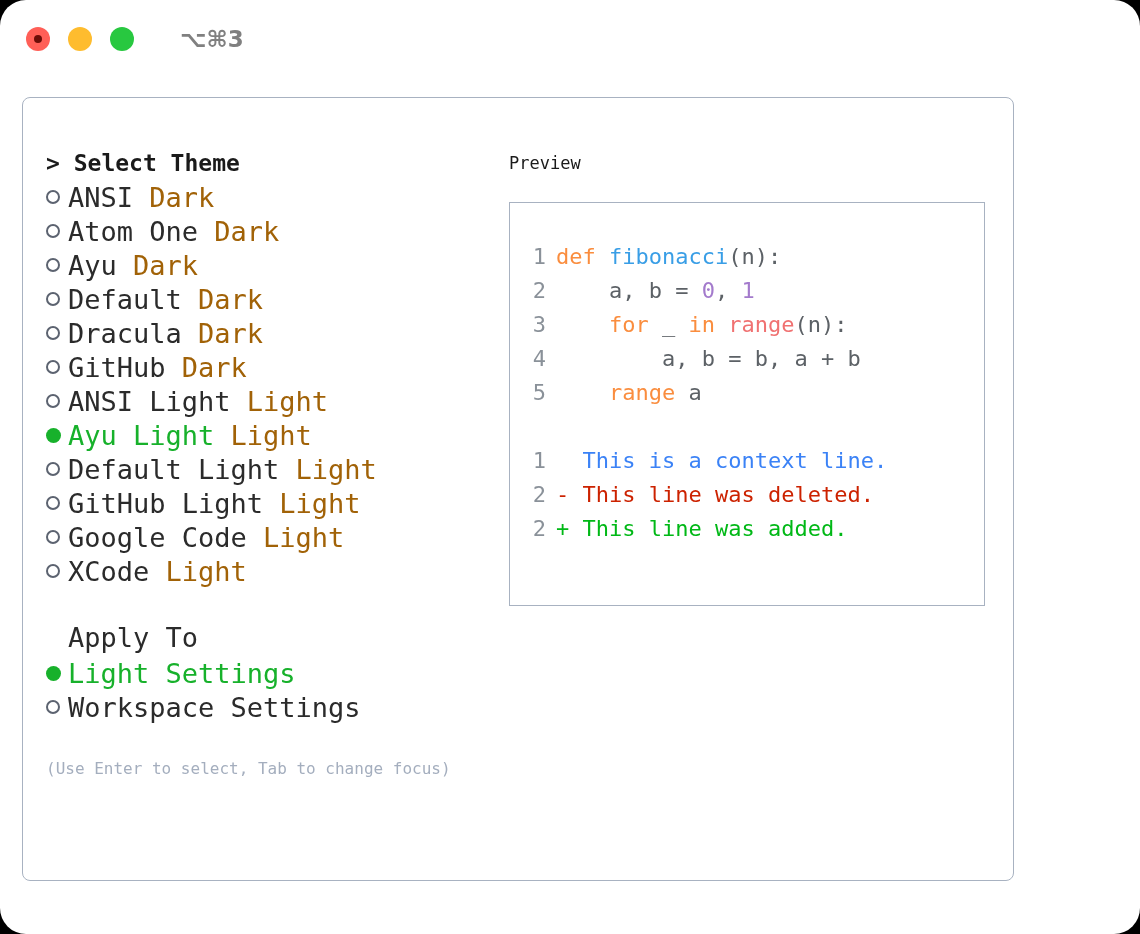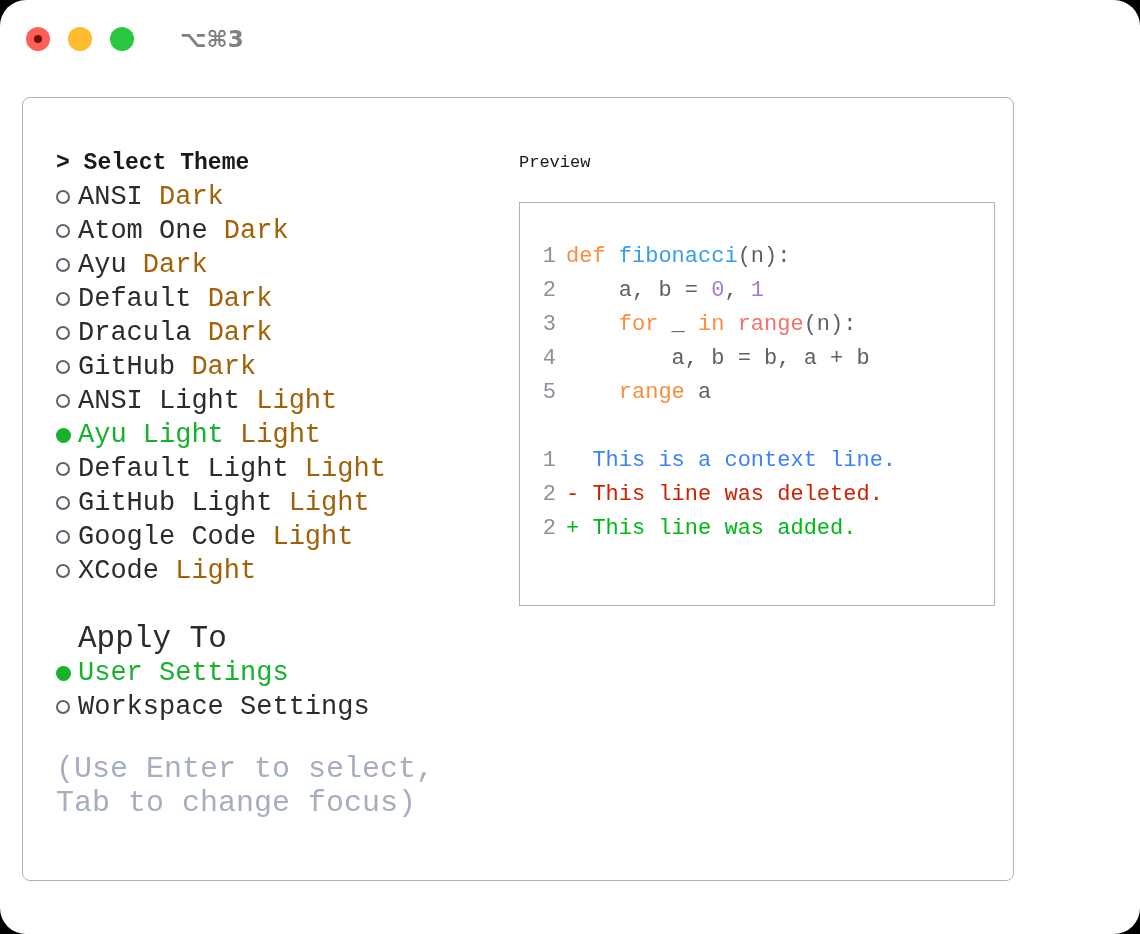--- a/index.html
+++ b/index.html
@@ -58,22 +58,22 @@
   #panel {
     position: absolute;
     left: 22px; top: 97px;
     width: 992px; height: 784px;
     border: 1px solid #a8b2c1;
     border-radius: 8px;
     background: #ffffff;
   }
   #columns {
     position: absolute;
-    left: 18px; top: 0;
-    width: 100%; height: 100%; font-family: Liberation Mono, monospace;
+    left: 8px; top: 0;
+    width: 100%; height: 100%;
   }
   
   #left-col {
     position: absolute;
     left: 15px; top: 48px;
     width: 440px;
   }
   .head-row {
     font-size: 23px;
     font-weight: bold;
@@ -107,30 +107,30 @@
   .radio-filled {
     width: 15px; height: 15px;
     border-radius: 50%;
     background: #17b12b;
   }
   .opt-label { color: #2b2b2b; }
   .opt-row.selected .opt-label { color: #17b12b; }
   .opt-suffix { color: #a16207; }
   .section-head {
     display: flex;
-    align-items: flex-end;
-    height: 34px;
-    font-size: 31px;
+    align-items: flex-start;
+    height: 34px;
+    font-size: 27px;
     color: #2b2b2b;
     white-space: pre;
   }
   .spacer-row { height: 34px; }
   #hint {
     margin-top: 28px;
-    font-size: 30px;
+    font-size: 16px;
     line-height: 34px;
     color: #a4aebe;
     width: 405px;
   }
   
   #right-col {
     position: absolute;
     left: 478px; top: 48px;
     width: 500px;
   }
@@ -208,21 +208,21 @@
             <div class="opt-row"><span class="marker"><span class="radio-empty"></span></span><span class="opt-label">XCode</span><span> </span><span class="opt-suffix">Light</span></div>
           </div>
 
         <div class="spacer-row"></div>
 
         <div class="section-head">
           <span class="marker"></span>
           <span>Apply To</span>
         </div>
         <div id="apply-list">
-            <div class="opt-row selected"><span class="marker"><span class="radio-filled"></span></span><span class="opt-label">User Settings</span></div>
+            <div class="opt-row selected"><span class="marker"><span class="radio-filled"></span></span><span class="opt-label">Light Settings</span></div>
             <div class="opt-row"><span class="marker"><span class="radio-empty"></span></span><span class="opt-label">Workspace Settings</span></div>
           </div>
 
         <div id="hint">(Use Enter to select, Tab to change focus)</div>
       </div>
 
       <div id="right-col">
         <div id="preview-title">Preview</div>
         <div id="preview-box">
           <div id="code-block">

